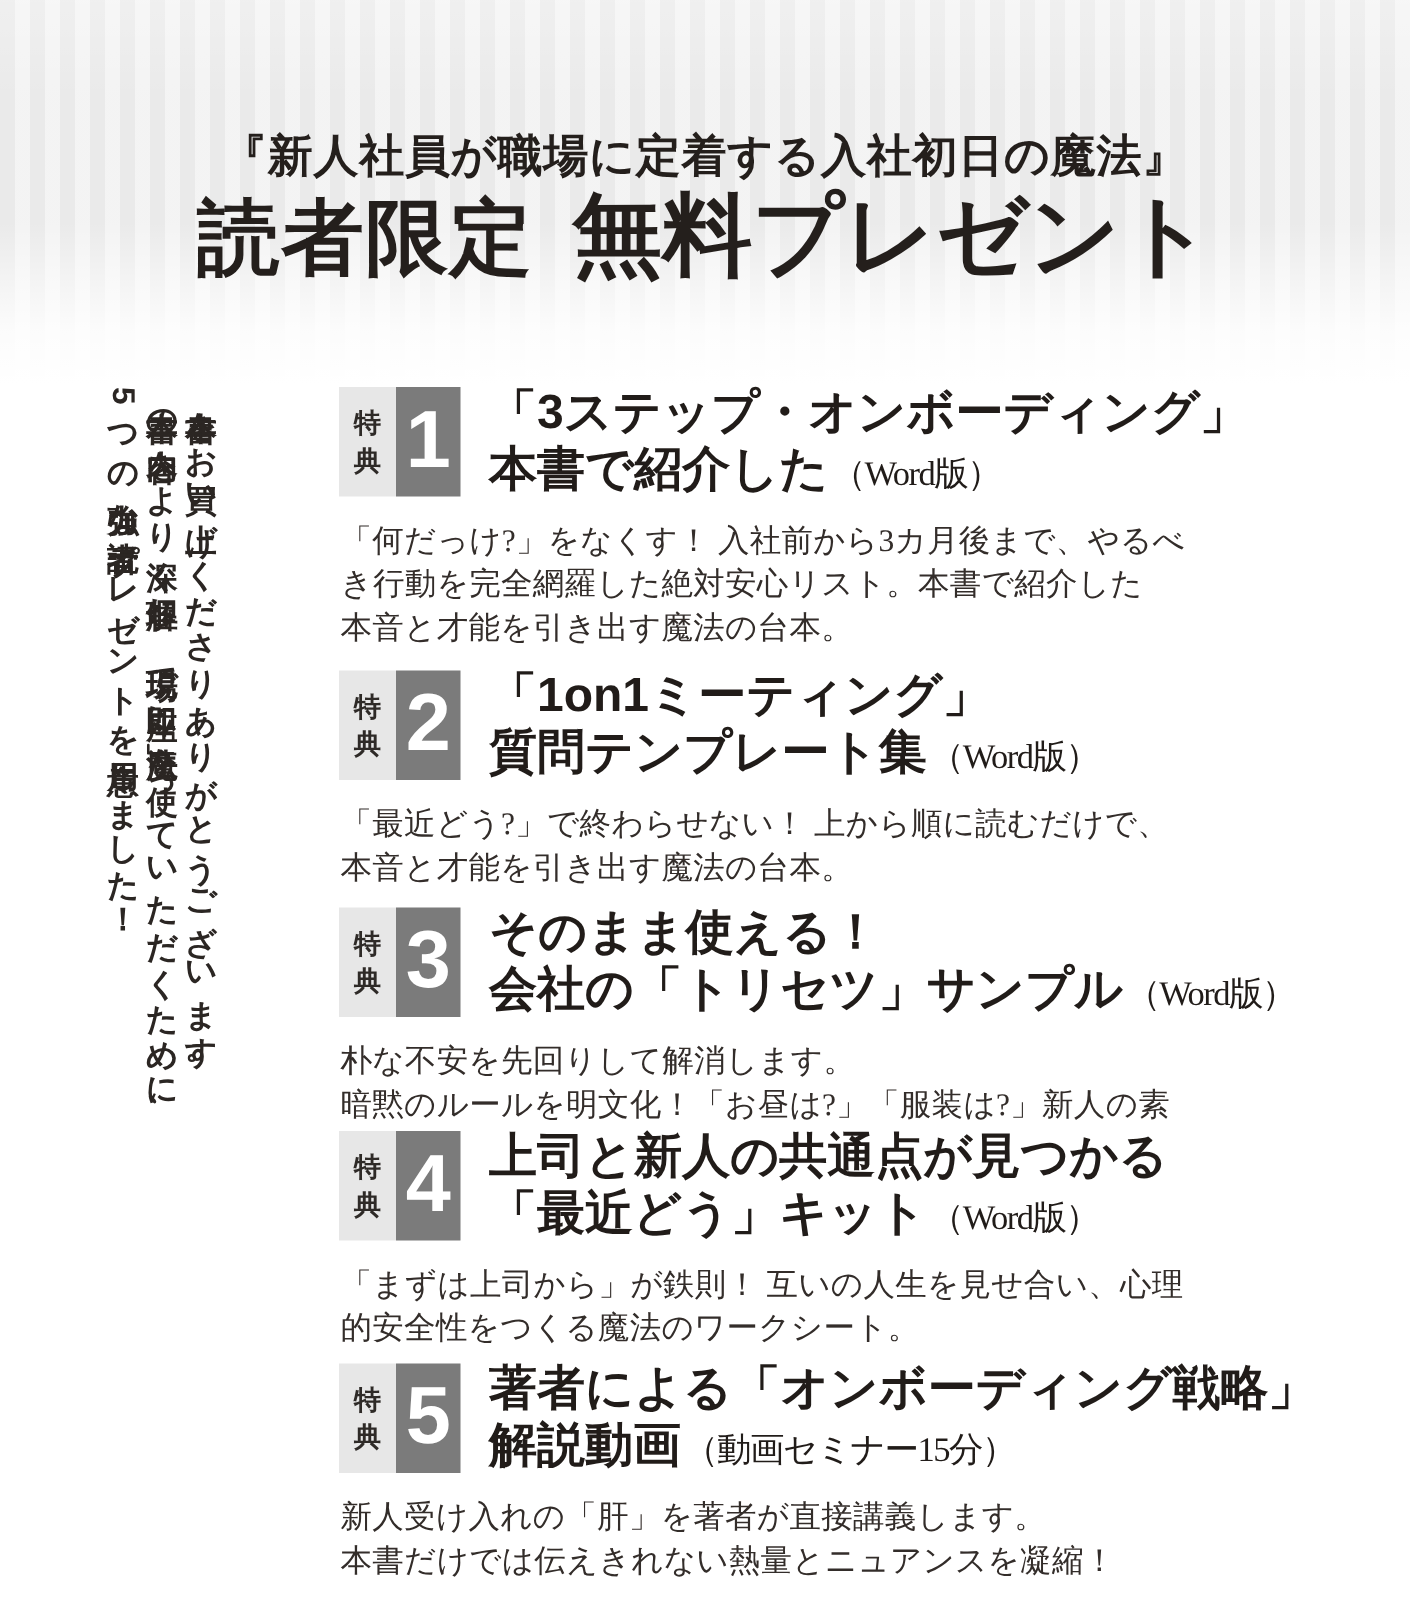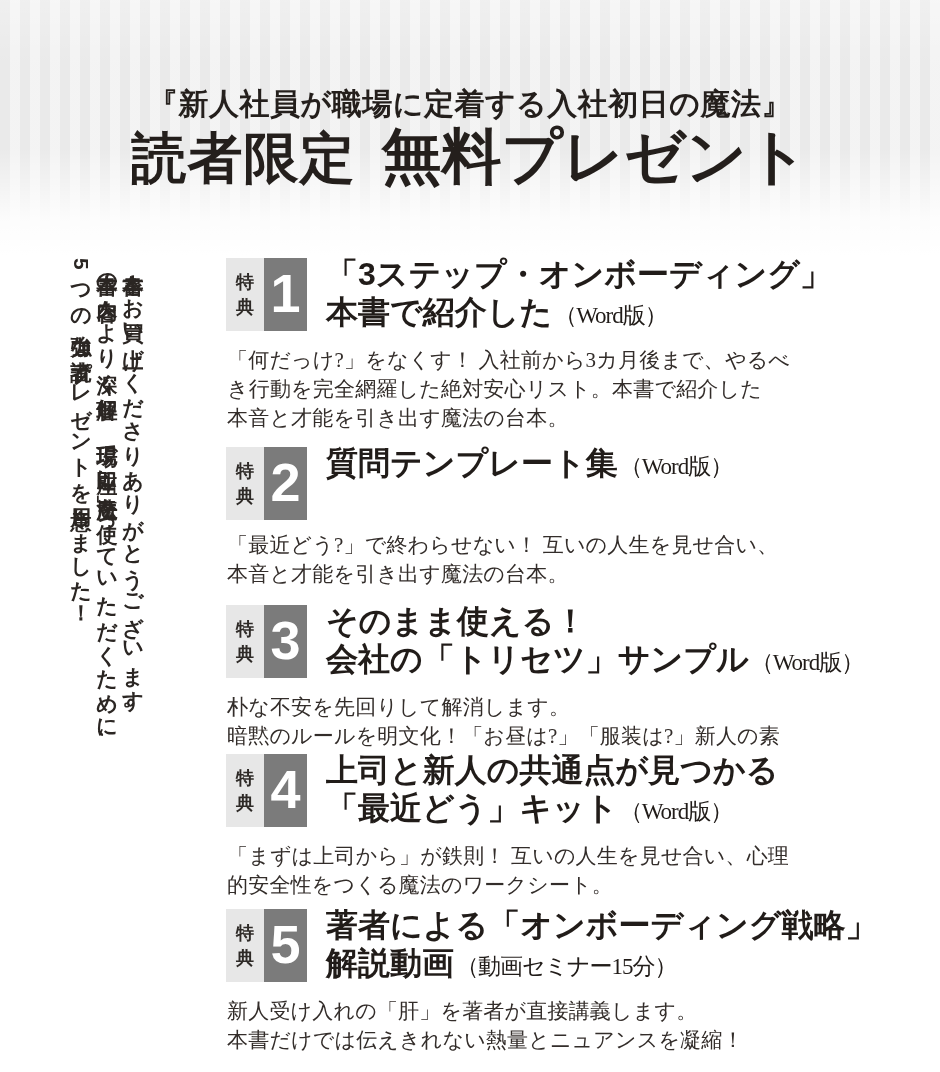--- a/index.html
+++ b/index.html
@@ -113,25 +113,26 @@
     </div>
   </div>
 
   <div class="row row2">
     <div class="head">
       <div class="badge">
         <div class="badge-label">特典</div>
         <div class="badge-num">2</div>
       </div>
       <div class="titles">
+        <div class="tline"><span>「1on1ミーティング」</span></div>
         <div class="tline"><span>質問テンプレート集</span><span class="tsuffix">（Word版）</span></div>
       </div>
     </div>
     <div class="desc">
-      <div class="dline">「最近どう?」で終わらせない！ 互いの人生を見せ合い、</div>
+      <div class="dline">「最近どう?」で終わらせない！ 上から順に読むだけで、</div>
       <div class="dline">本音と才能を引き出す魔法の台本。</div>
     </div>
   </div>
 
   <div class="row row3">
     <div class="head">
       <div class="badge">
         <div class="badge-label">特典</div>
         <div class="badge-num">3</div>
       </div>

